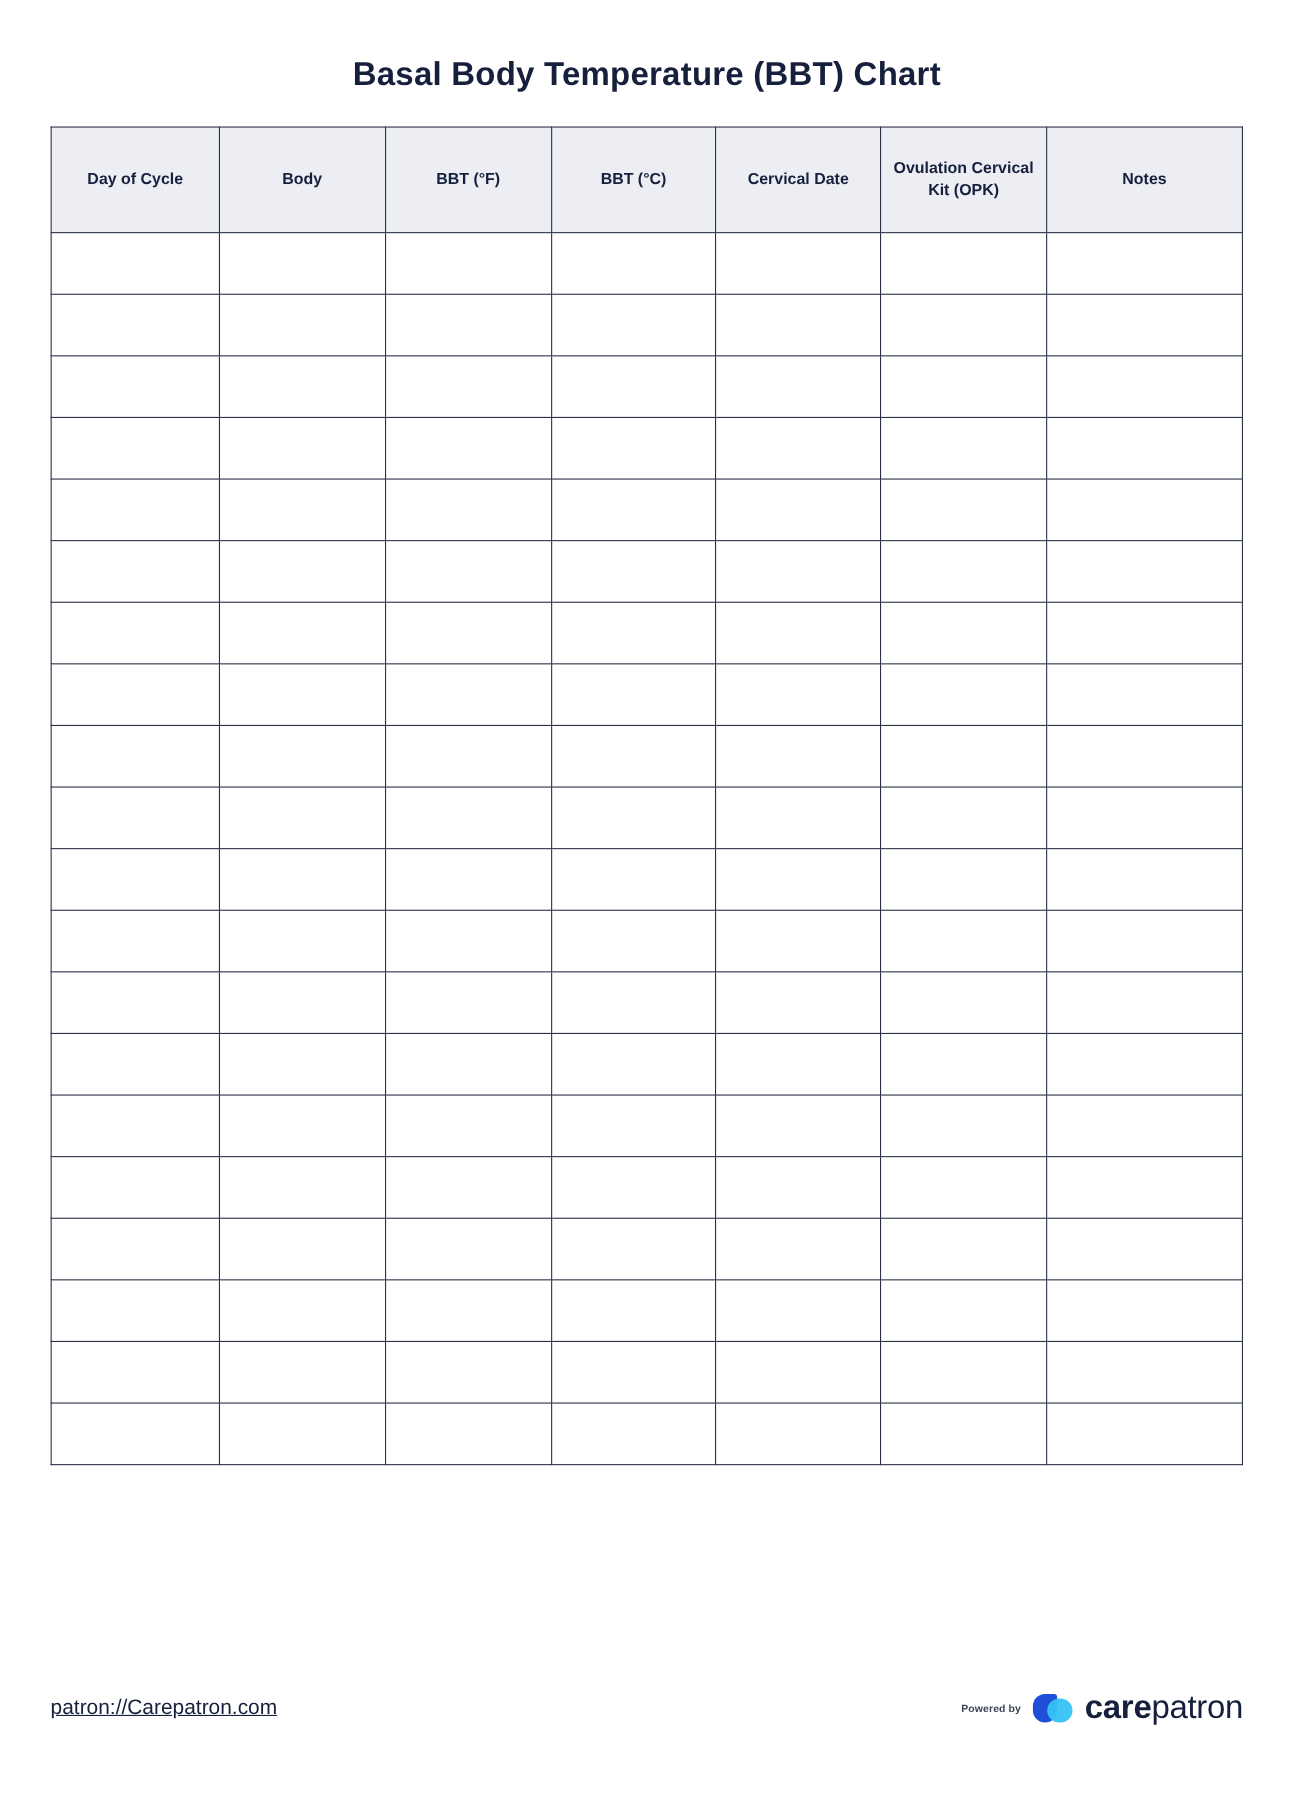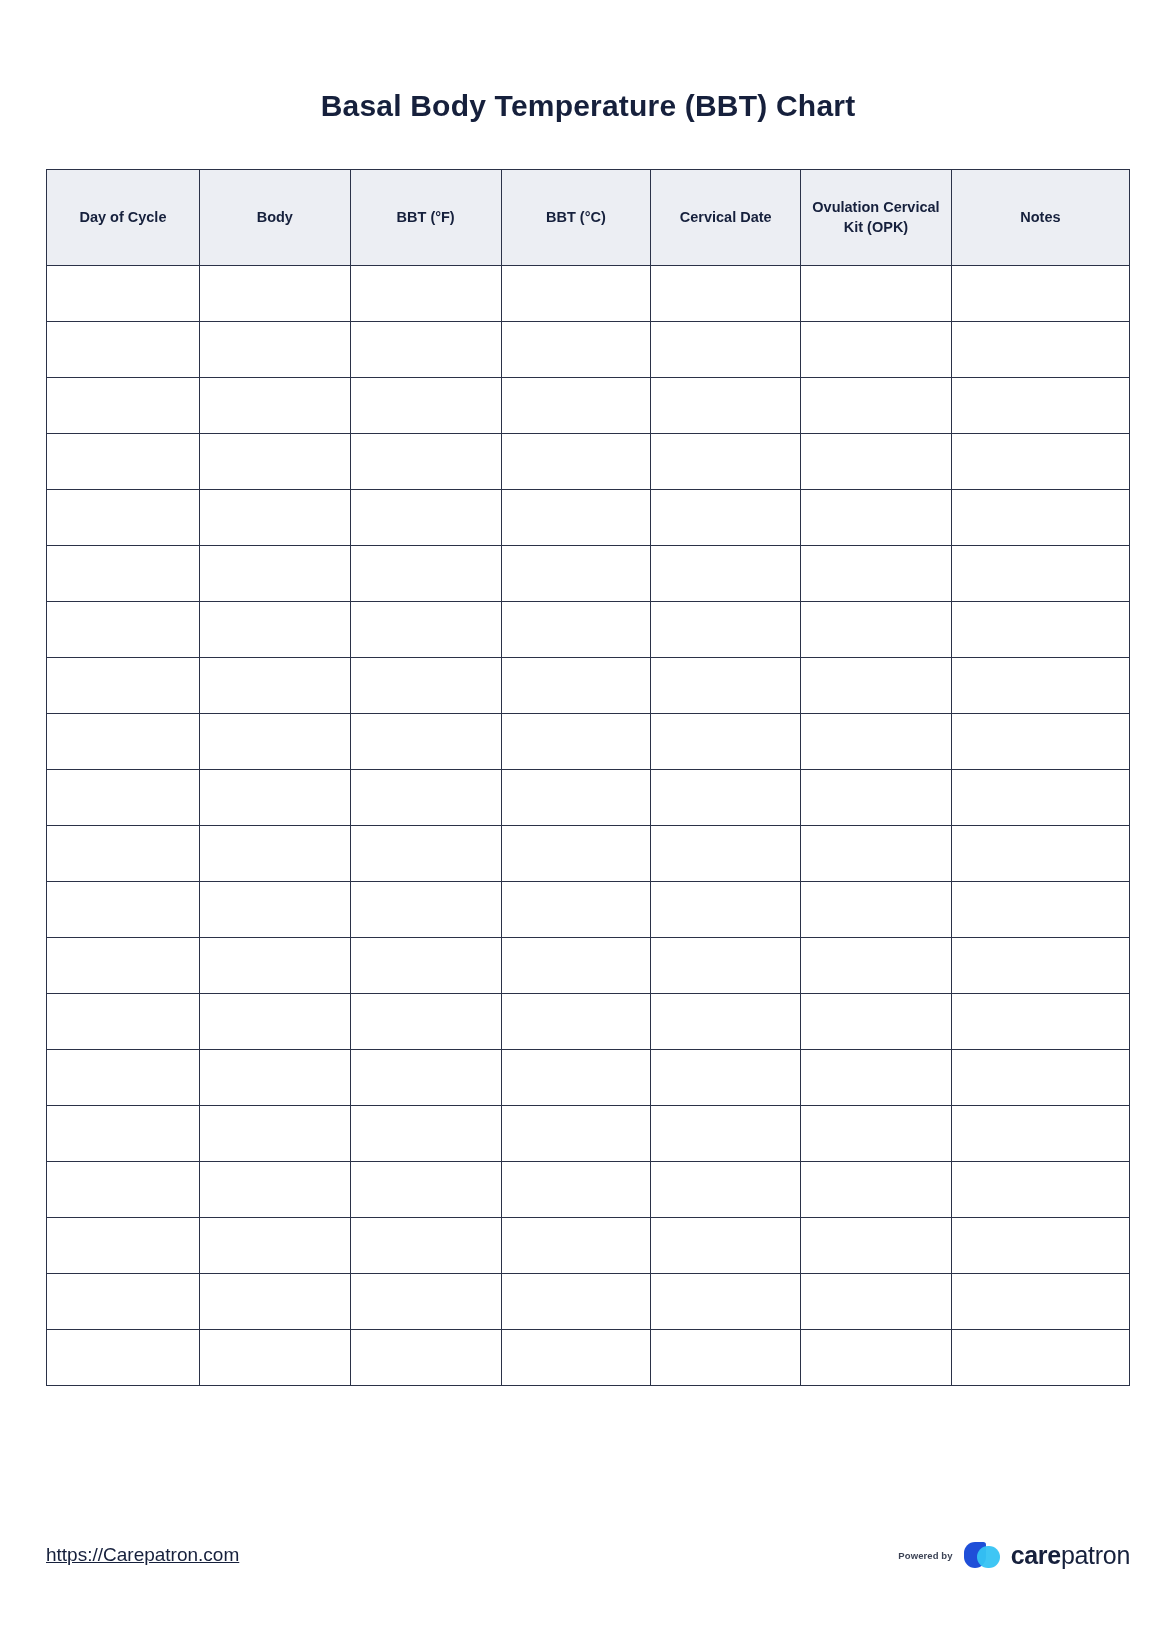--- a/index.html
+++ b/index.html
@@ -12,21 +12,21 @@
     width: 1176px;
     height: 1630px;
     font-family: "Liberation Sans", sans-serif;
     color: #16203c;
     position: relative;
     overflow: hidden;
   }
   .page {
     width: 1176px;
     height: 1630px;
-    padding: 70px 46px 0 46px;
+    padding: 32px 46px 0 46px;
     position: relative;
   }
   .doc-title {
     text-align: center;
     font-size: 30px;
     font-weight: bold;
     color: #16203c;
     letter-spacing: 0.2px;
     margin: 18px 0 0 0;
     line-height: 1.2;
@@ -39,21 +39,21 @@
     display: flex;
     align-items: center;
     padding-left: 22px;
   }
   .name-label {
     font-size: 14.5px;
     font-weight: bold;
     color: #16203c;
   }
   table.bbt {
-    margin-top: 45px;
+    margin-top: 29px;
     width: 100%;
     border-collapse: collapse;
     table-layout: fixed;
   }
   table.bbt th, table.bbt td {
     border: 1.5px solid #2b3248;
   }
   table.bbt thead th {
     background: #eceef3;
     font-size: 14.5px;
@@ -119,21 +119,21 @@
   }
   .brand-mark .blob-light {
     position: absolute;
     left: 13px; top: 6px;
     width: 23px; height: 22px;
     background: #35c3f3;
     border-radius: 12px;
     opacity: 0.95;
   }
   .brand-text {
-    font-size: 25px;
+    font-size: 30px;
     letter-spacing: -0.3px;
     color: #16203c;
   }
   .brand-text b { font-weight: bold; }
   .brand-text span.light { font-weight: normal; }
 </style>
 </head>
 <body>
 
 <div class="page">
@@ -340,21 +340,21 @@
           <td></td>
           <td></td>
           <td></td>
           <td></td>
           <td></td>
         </tr>
       </tbody>
   </table>
 
   <div class="footer">
-    <a class="footer-url" href="#">https://Carepatron.com</a>
+    <a class="footer-url" href="#">patron://Carepatron.com</a>
     <div class="brand">
       <span class="powered">Powered by</span>
       <span class="brand-mark">
         <span class="blob-dark"></span>
         <span class="blob-light"></span>
       </span>
       <span class="brand-text"><b>care</b><span class="light">patron</span></span>
     </div>
   </div>
 

